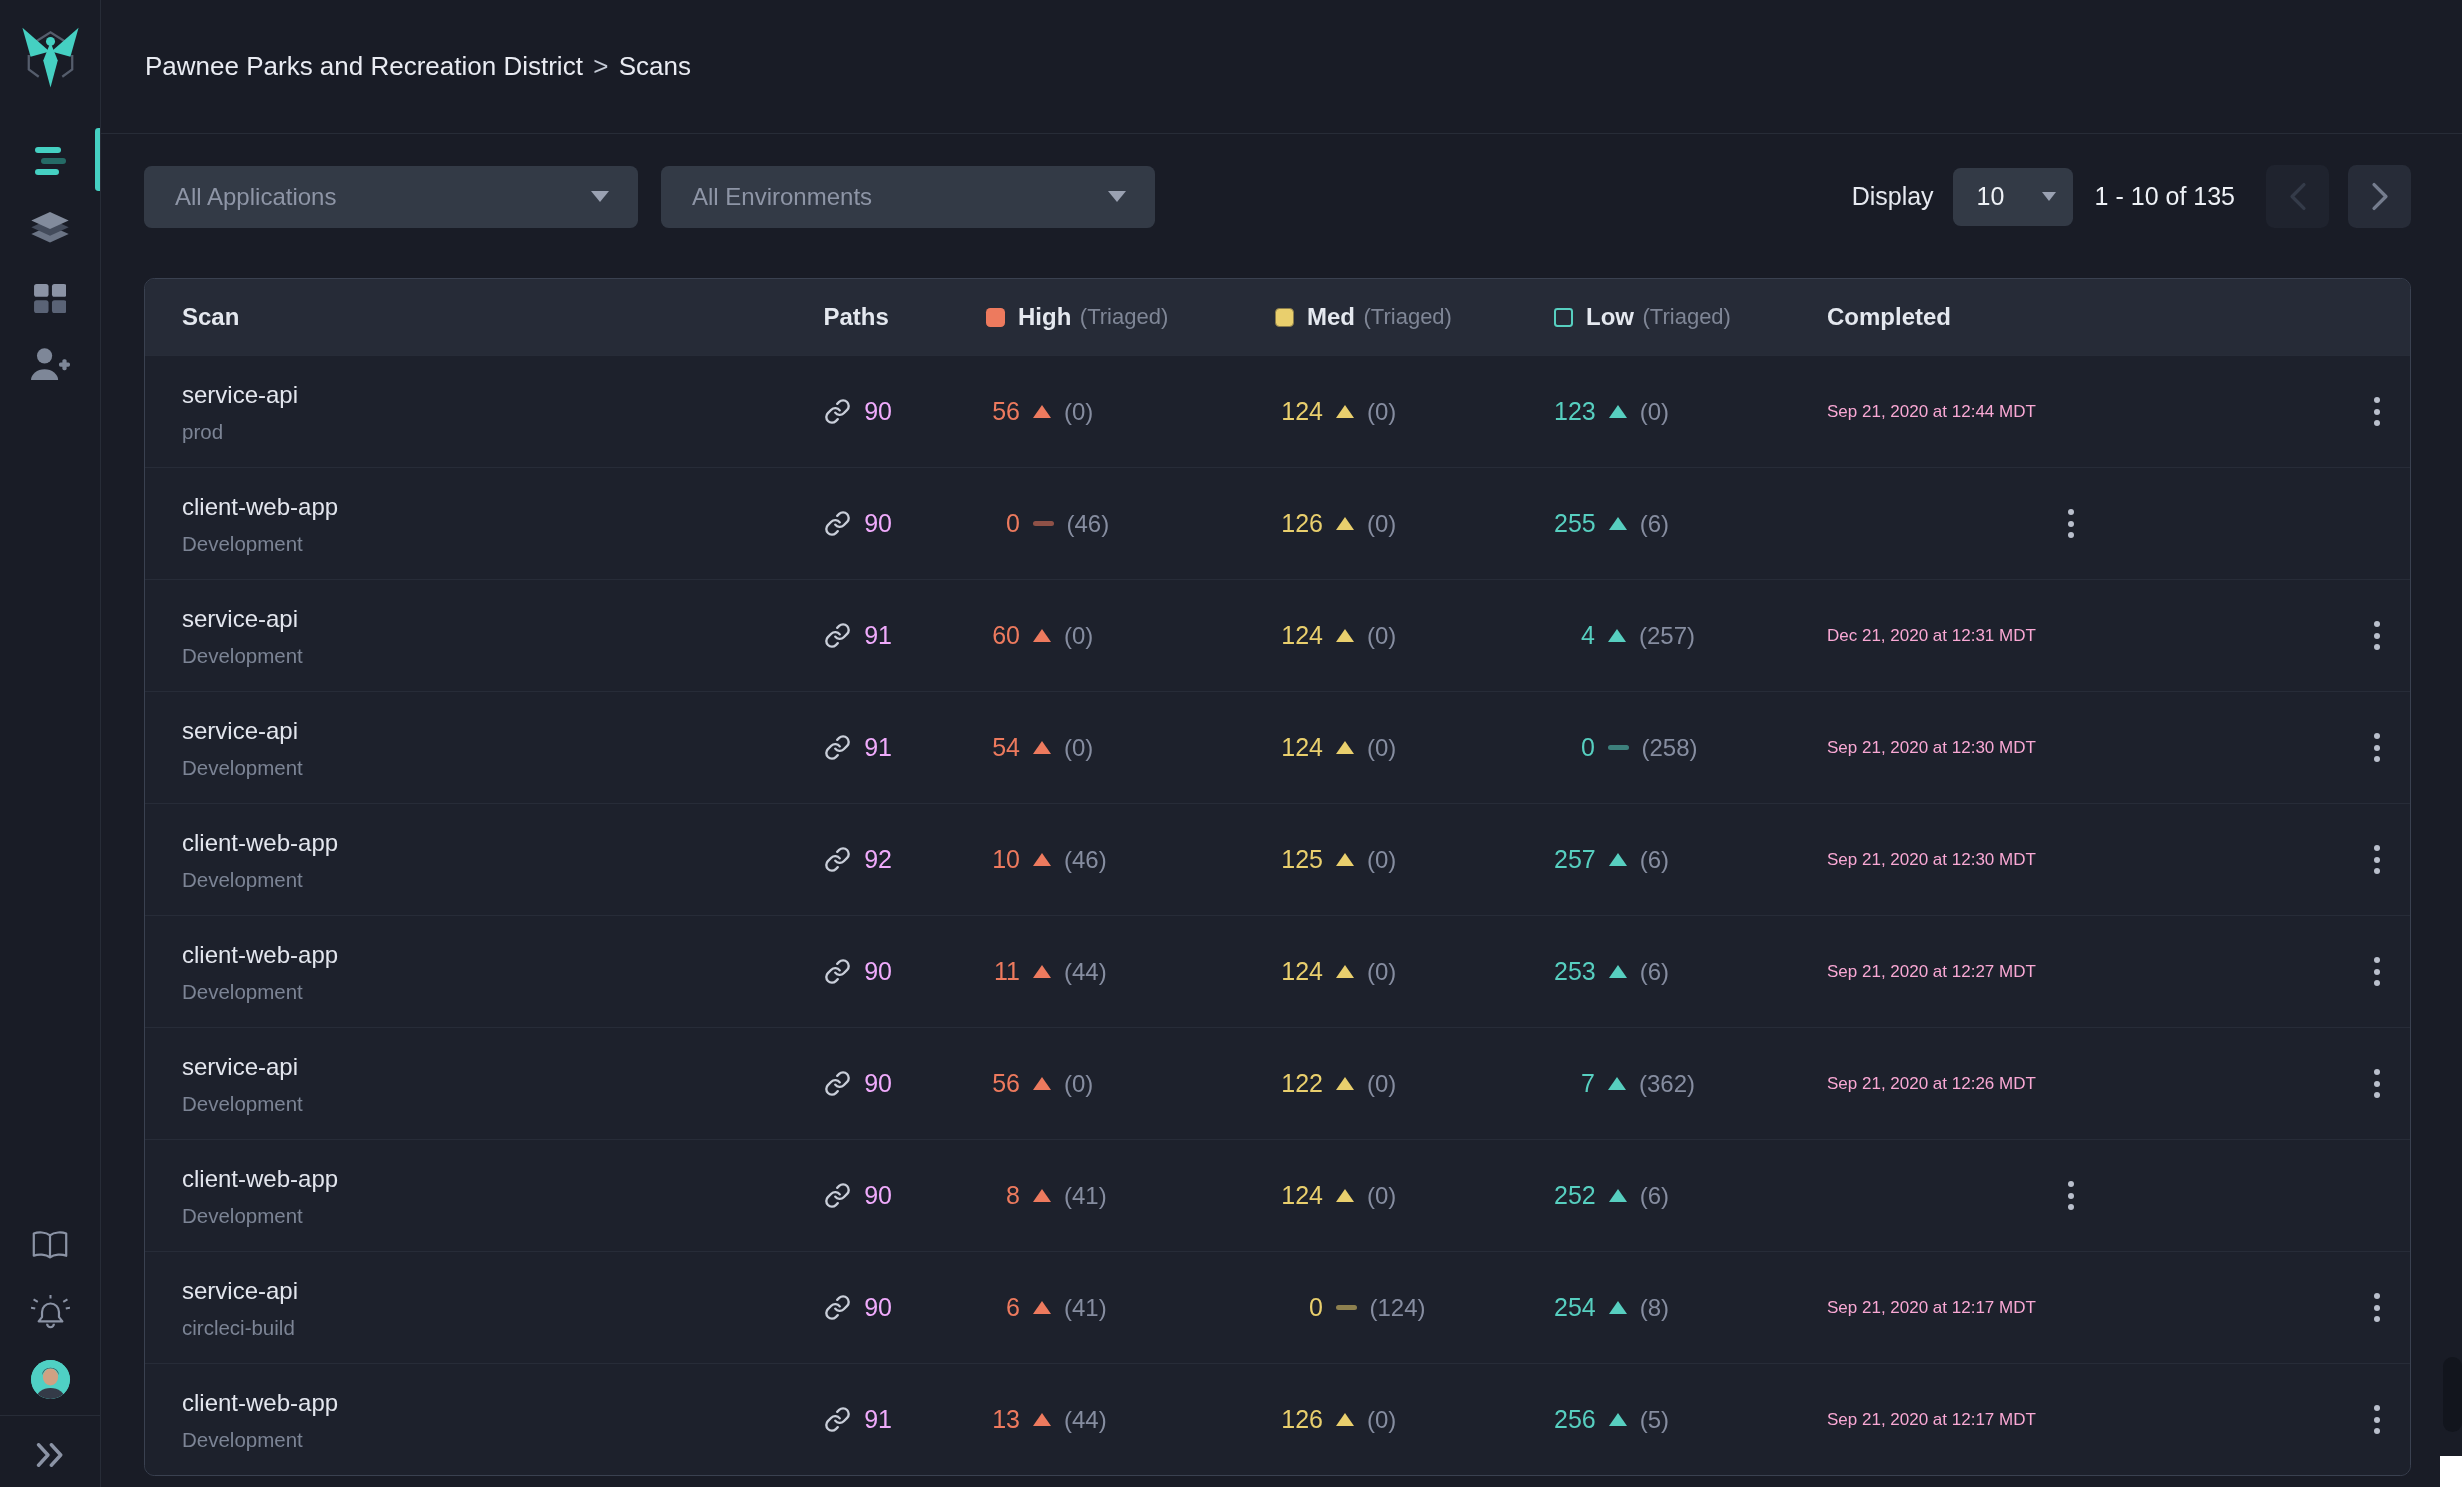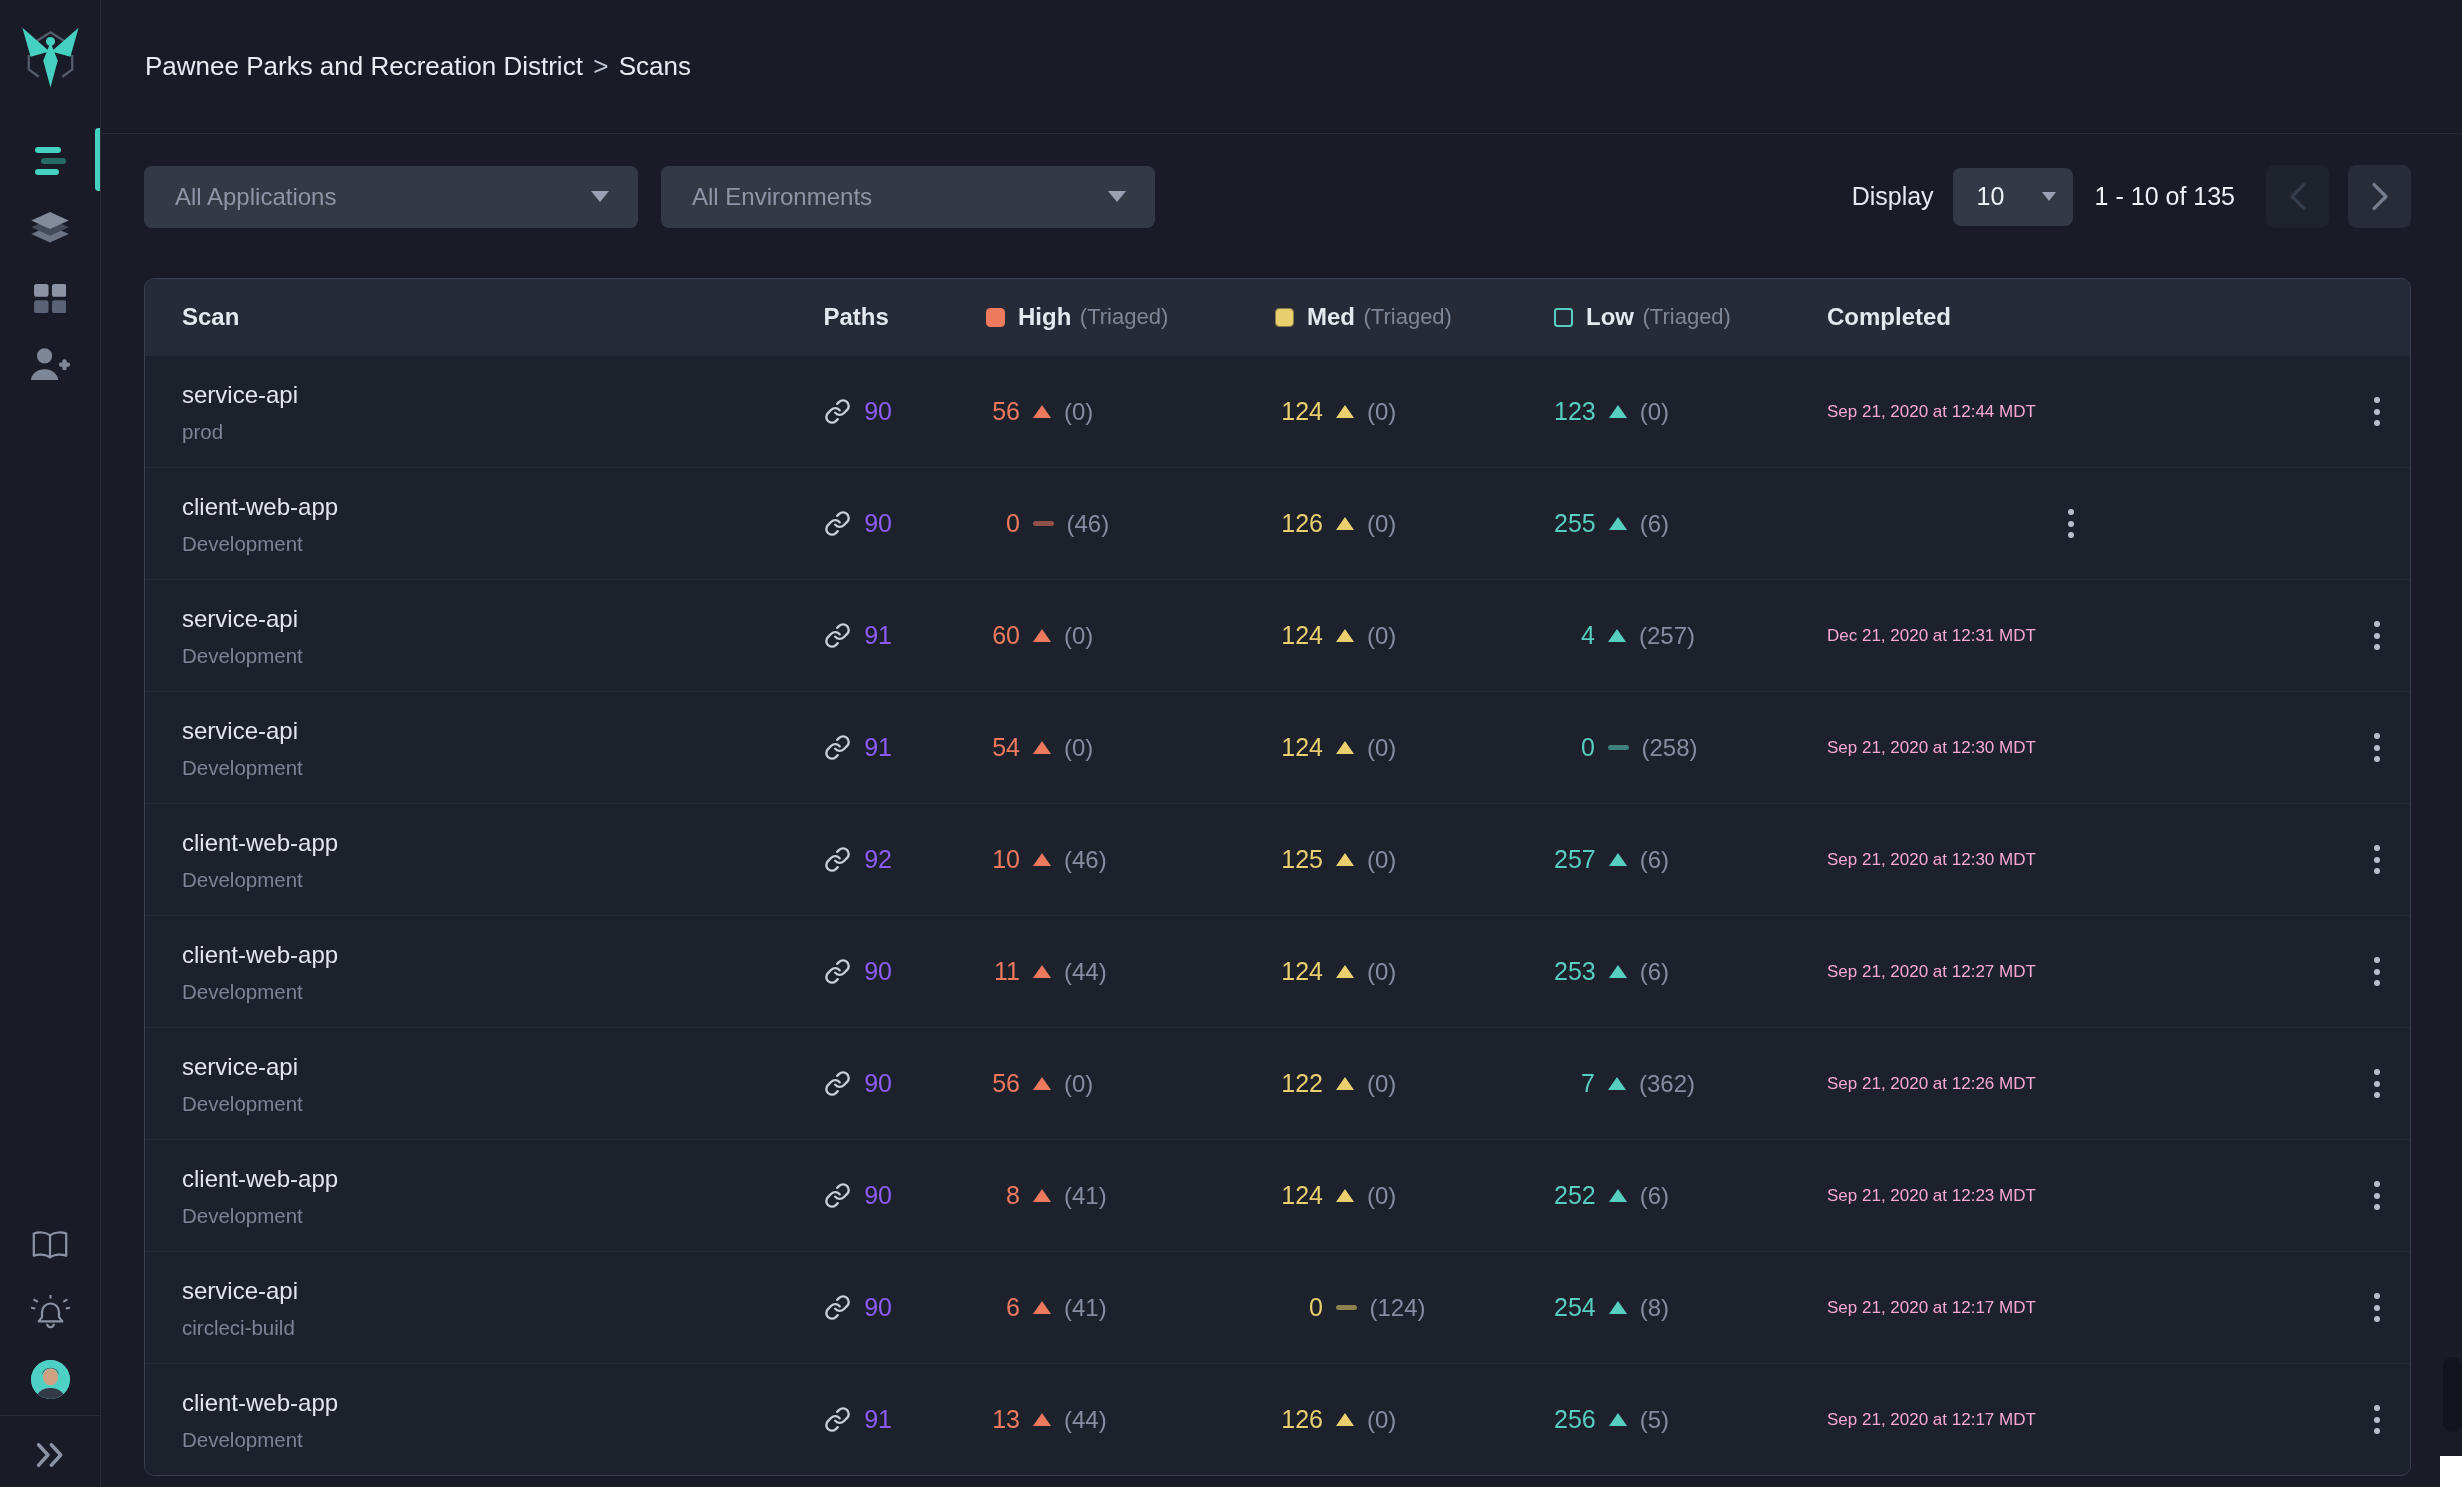--- a/index.html
+++ b/index.html
@@ -52,21 +52,21 @@
   .pad-scan{padding-left:37px;}
   .pad-paths{padding-left:14.5px;}
   .pad-high{padding-left:36px;}
   .pad-med{padding-left:34px;}
   .pad-low{padding-left:31px;}
   .pad-done{padding-left:30px;}
 
   .trow{height:111px;border-top:0.9px solid #272c38;background:#1d212c;}
   .scan-name{font-size:24px;color:#e3e6ee;line-height:29px;}
   .scan-env{font-size:20.5px;color:#7c8495;margin-top:11px;}
-  .cell.paths{display:flex;align-items:center;gap:13.7px;font-size:25px;color:#8b5cf6;}
+  .cell.paths{display:flex;align-items:center;gap:13.7px;font-size:25px;color:#f0abfc;}
   .cell.sev{display:flex;align-items:center;font-size:25px;}
   .cell.sev .num{text-align:right;}
   .cell.high .num{color:#ed7a5e;min-width:34px;}
   .cell.med .num{color:#e9cf6d;min-width:48px;}
   .cell.low .num{color:#57cfc0;min-width:41px;}
   .ind{margin:0 13px;flex:none;}
   .ind.tri{width:0;height:0;border-left:9.4px solid transparent;border-right:9.4px solid transparent;border-bottom:13px solid;}
   .ind.tri.high{border-bottom-color:#ed7a5e;}
   .ind.tri.med{border-bottom-color:#e9cf6d;}
   .ind.tri.low{border-bottom-color:#57cfc0;}
@@ -514,21 +514,20 @@
     <div class="cell sev med pad-med">
       <span class="num">124</span>
       <span class="ind med tri"></span>
       <span class="paren">(0)</span>
     </div>
     <div class="cell sev low pad-low">
       <span class="num">252</span>
       <span class="ind low tri"></span>
       <span class="paren">(6)</span>
     </div>
-    <div class="cell completed pad-done">Sep 21, 2020 at 12:23 MDT</div>
     <div class="cell actions">
       <span class="kebab">
               <i></i>
               <i></i>
               <i></i>
             </span>
     </div>
   </div>
 
   <div class="trow">

